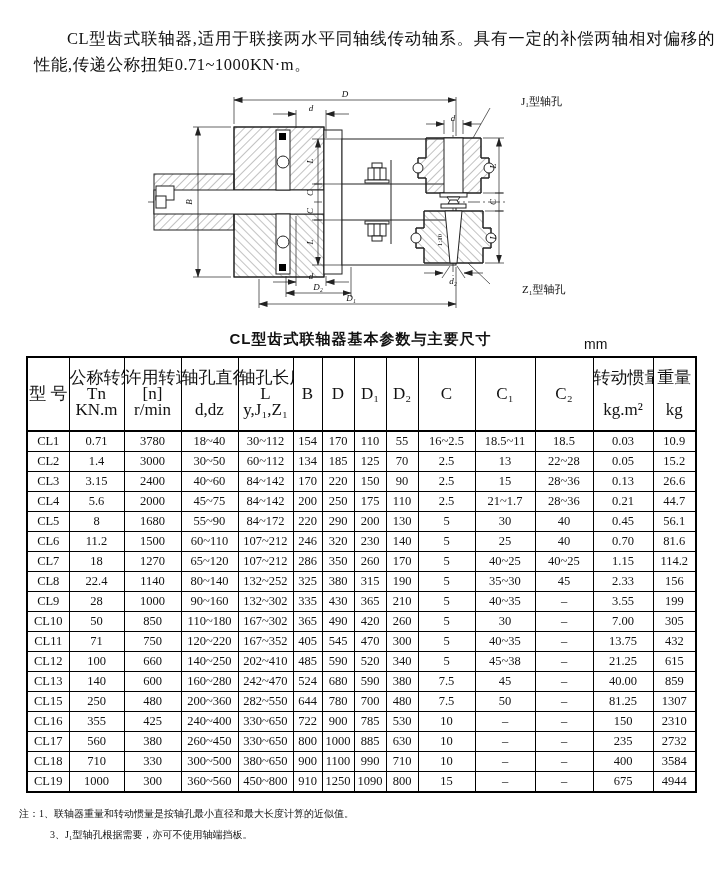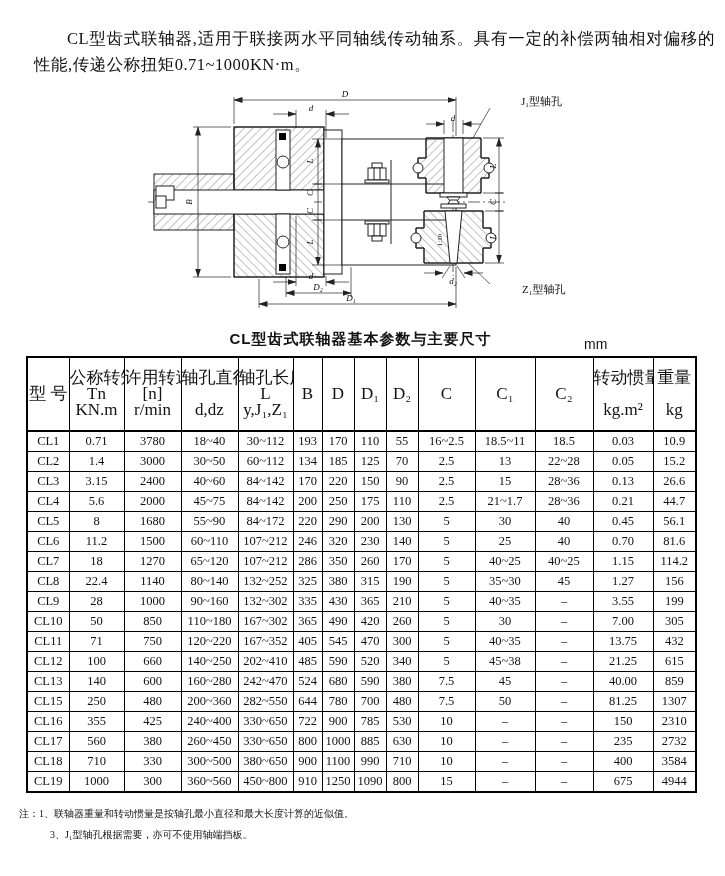--- a/index.html
+++ b/index.html
@@ -268,21 +268,21 @@
           </th>
         </tr>
     </thead>
     <tbody data-interactable="false">
         <tr data-interactable="false">
           <td data-interactable="false">CL1</td>
           <td data-interactable="false">0.71</td>
           <td data-interactable="false">3780</td>
           <td data-interactable="false">18~40</td>
           <td data-interactable="false">30~112</td>
-          <td data-interactable="false">193</td>
+          <td data-interactable="false">154</td>
           <td data-interactable="false">170</td>
           <td data-interactable="false">110</td>
           <td data-interactable="false">55</td>
           <td data-interactable="false">16~2.5</td>
           <td data-interactable="false">18.5~11</td>
           <td data-interactable="false">18.5</td>
           <td data-interactable="false">0.03</td>
           <td data-interactable="false">10.9</td>
         </tr>
         <tr data-interactable="false">
@@ -387,21 +387,21 @@
           <td data-interactable="false">1140</td>
           <td data-interactable="false">80~140</td>
           <td data-interactable="false">132~252</td>
           <td data-interactable="false">325</td>
           <td data-interactable="false">380</td>
           <td data-interactable="false">315</td>
           <td data-interactable="false">190</td>
           <td data-interactable="false">5</td>
           <td data-interactable="false">35~30</td>
           <td data-interactable="false">45</td>
-          <td data-interactable="false">1.27</td>
+          <td data-interactable="false">2.33</td>
           <td data-interactable="false">156</td>
         </tr>
         <tr data-interactable="false">
           <td data-interactable="false">CL9</td>
           <td data-interactable="false">28</td>
           <td data-interactable="false">1000</td>
           <td data-interactable="false">90~160</td>
           <td data-interactable="false">132~302</td>
           <td data-interactable="false">335</td>
           <td data-interactable="false">430</td>

